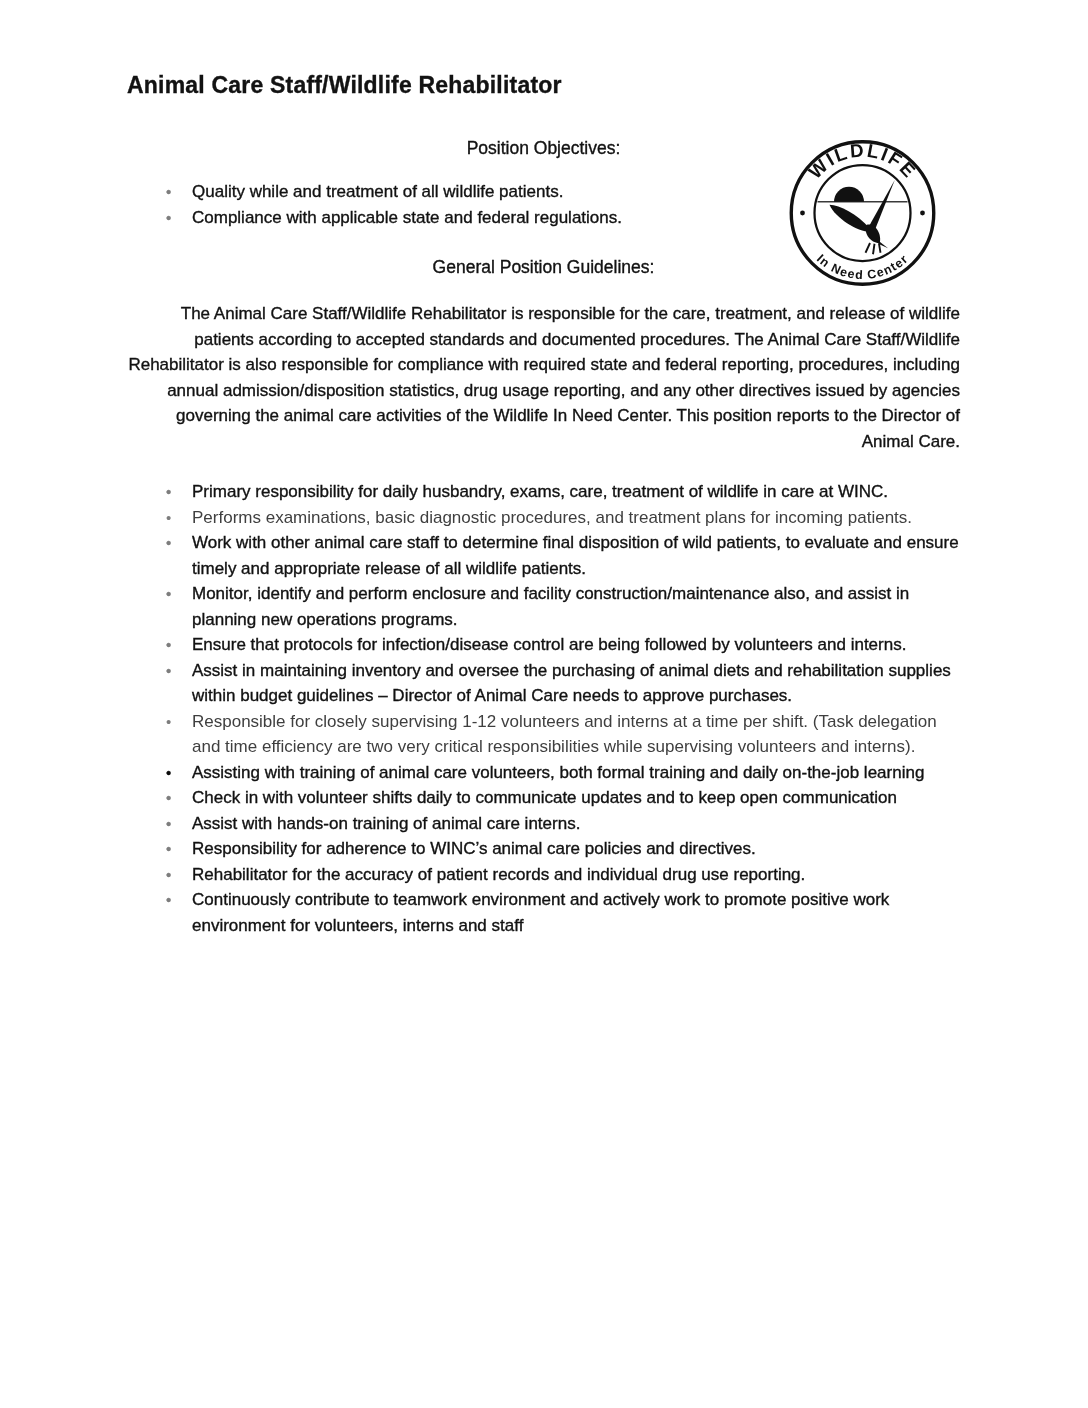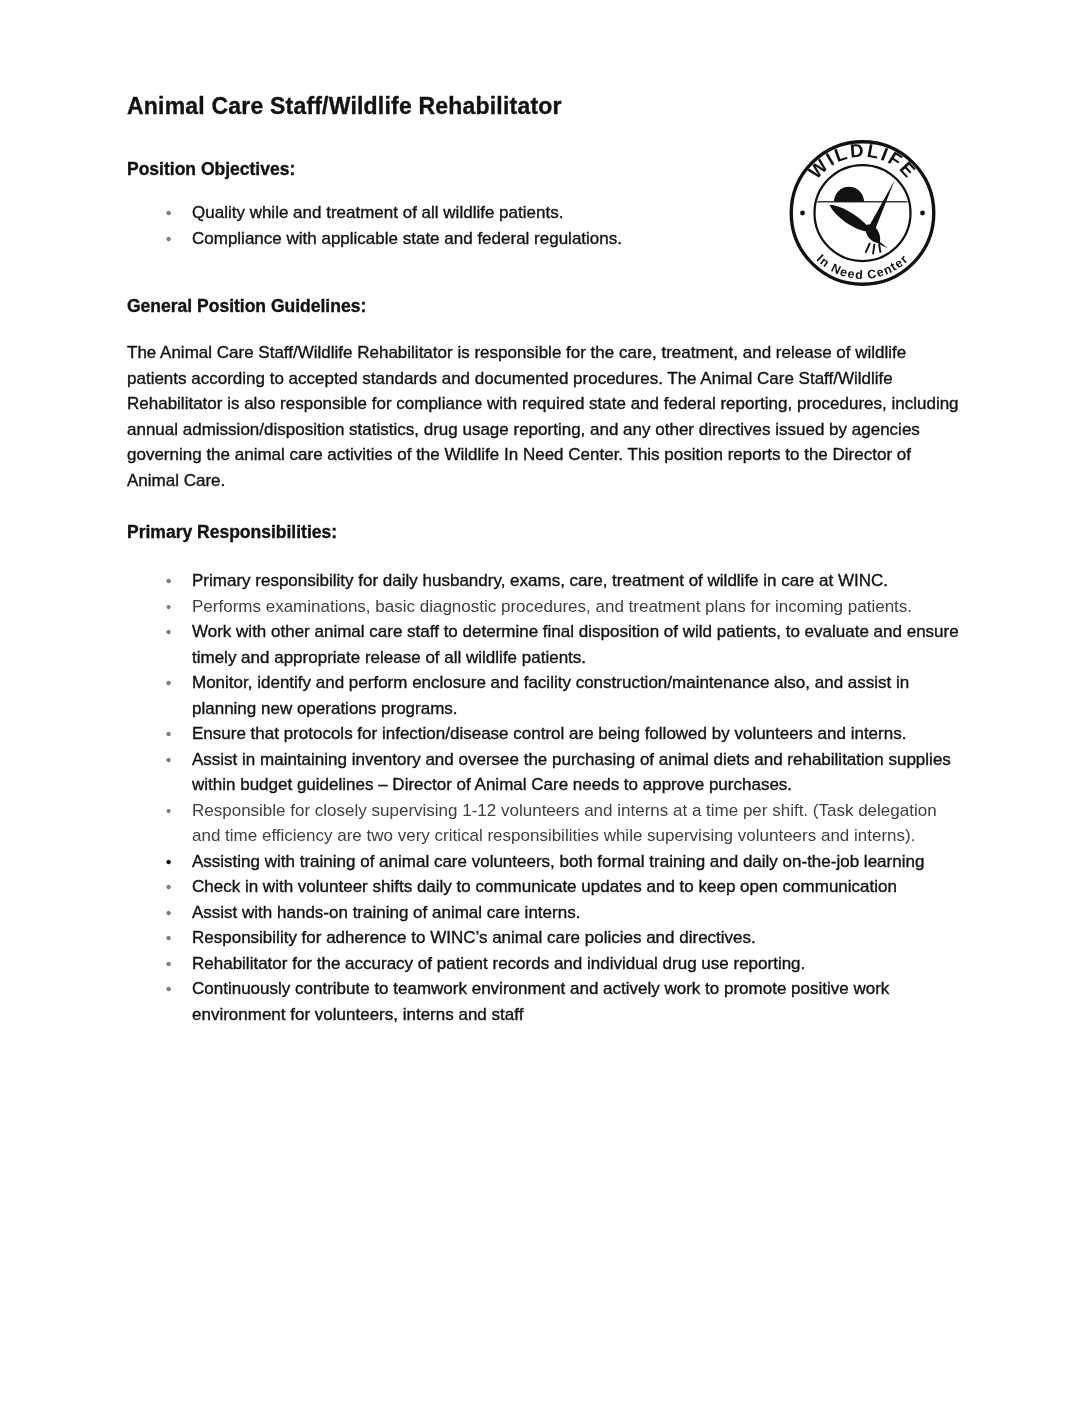--- a/index.html
+++ b/index.html
@@ -1,35 +1,35 @@
 <!DOCTYPE html>
 <html><head>
 <meta charset="utf-8">
 <style>
   html, body { margin:0; padding:0; background:#ffffff; }
   .page {
     position:relative;
     width:1088px; height:1408px;
     background:#ffffff;
     box-sizing:border-box;
-    padding:94px 128px 0 127px;
+    padding:73px 128px 0 127px;
     font-family:"Liberation Sans", sans-serif;
     color:#121212;
     -webkit-text-stroke-width:0.35px;
     overflow:hidden;
   }
   h1 {
     font-size:23px; line-height:25px; font-weight:700; margin:0;
     letter-spacing:0.2px;
   }
-  h2 { font-size:17.5px; line-height:22px; font-weight:700; margin:0; }
+  h2 { font-size:17.5px; line-height:22px; font-weight:400; margin:0;text-align:center; }
   #h-objectives       { margin-top:39px; }
   #list-objectives    { margin-top:20px; }
-  #h-guidelines       { margin-top:44px; }
-  #p-guidelines       { margin-top:23px; }
+  #h-guidelines       { margin-top:26px; }
+  #p-guidelines       { margin-top:23px;text-align:right; }
   #h-responsibilities { margin-top:28px; }
   #list-responsibilities { margin-top:25px; }
 
   p.body {
     font-size:17px; line-height:25.5px; margin:0;
     max-width:833px;
   }
   ul.doc-list {
     list-style:none; margin:0; padding:0;
     font-size:17px; line-height:25.5px;
@@ -108,21 +108,20 @@
       <li>
         <span class="bullet">•</span>
         <span class="text">Compliance with applicable state and federal regulations.</span>
       </li>
     </ul>
 
   <h2 id="h-guidelines">General Position Guidelines:</h2>
 
   <p class="body" id="p-guidelines">The Animal Care Staff/Wildlife Rehabilitator is responsible for the care, treatment, and release of wildlife patients according to accepted standards and documented procedures. The Animal Care Staff/Wildlife Rehabilitator is also responsible for compliance with required state and federal reporting, procedures, including annual admission/disposition statistics, drug usage reporting, and any other directives issued by agencies governing the animal care activities of the Wildlife In Need Center. This position reports to the Director of Animal Care.</p>
 
-  <h2 id="h-responsibilities">Primary Responsibilities:</h2>
 
   <ul class="doc-list" id="list-responsibilities">
 
   <li>
         <span class="bullet">•</span>
         <span class="text">Primary responsibility for daily husbandry, exams, care, treatment of wildlife in care at WINC.</span>
       </li>
       <li class="light">
         <span class="bullet">•</span>
         <span class="text">Performs examinations, basic diagnostic procedures, and treatment plans for incoming patients.</span>

